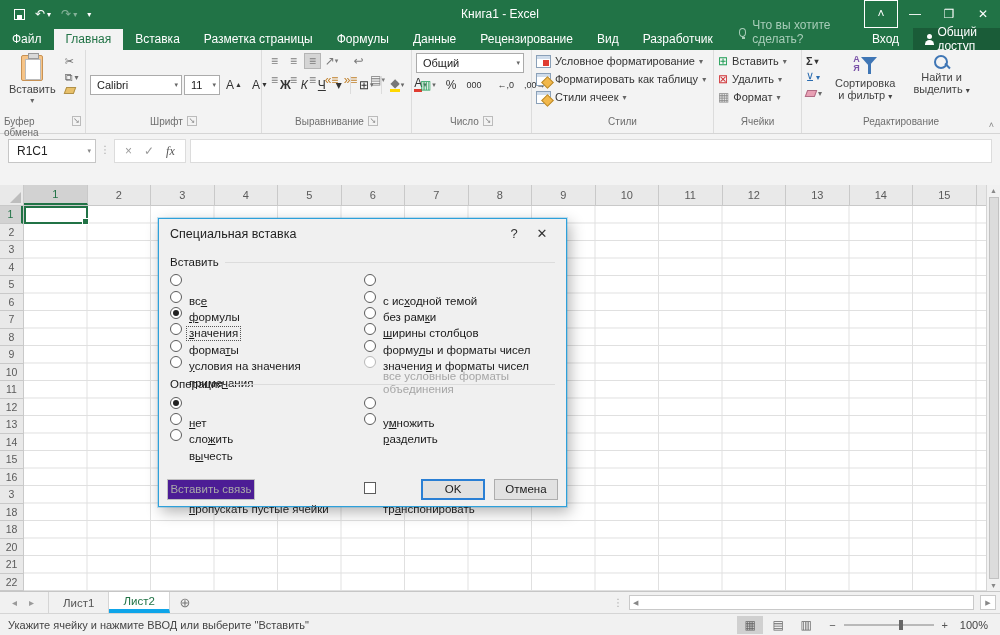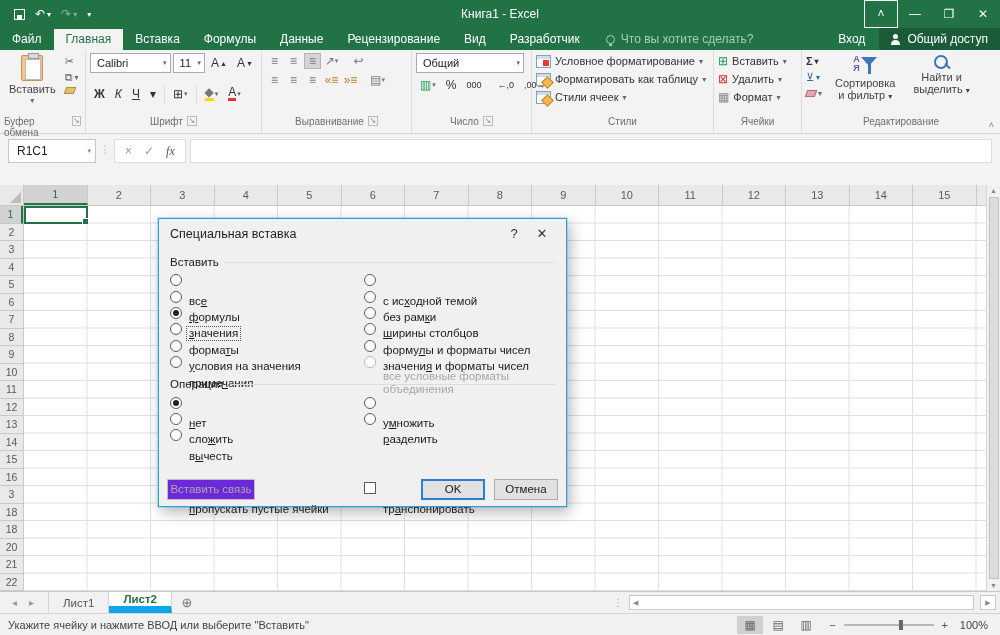--- a/index.html
+++ b/index.html
@@ -123,31 +123,31 @@
   .radio.dis { border-color:#b8b8b8; }
   .check { width:12px; height:12px; border:1px solid #5c5c5c; background:#fff; flex:0 0 auto; }
   .lbl { line-height:13px; padding:0 2px;margin-top:42px; }
   .lbl.focus { outline:1px dotted #555; }
   .lbl.dis { color:#a6a6a6; }
   .oprows { margin-top:4px; }
   .cbrow { position:absolute; left:11px; right:11px; top:232px; display:flex; }
   .cbrow .dlg-row:first-child { width:194px; }
   .btnrow { position:absolute; left:8px; right:8px; bottom:8px; display:flex; align-items:center; }
   .dbtn { height:21px; border:1px solid #adadad; background:#e1e1e1; font-size:11.5px; color:#1a1a1a; text-align:center; line-height:19px; cursor:pointer; }
-  .dbtn.disabled { color:#a9a9a9; border-color:#bfbfbf; background:#6d28d9; cursor:default; }
+  .dbtn.disabled { color:#a9a9a9; border-color:#bfbfbf; background:#4c1d95; cursor:default; }
   .dbtn.default { border:2px solid #2a7fd4; line-height:17px; }
   .btn-link { width:88px; }
   .btn-ok { width:64px; margin-left:auto; }
   .btn-cancel { width:64px; margin-left:9px; }
 
   
   .sheetbar { height:22px; background:#f1f1f1; border-top:1px solid #c6c6c6; display:flex; align-items:stretch; font-size:11.5px; color:#555; flex:0 0 auto; }
   .navarrows { display:flex; align-items:center; gap:12px; padding:0 14px 0 12px; color:#9a9a9a; font-size:10px; border-right:1px solid #d5d5d5; }
   .stab { padding:0 14px; display:flex; align-items:center; border-right:1px solid #d5d5d5; cursor:pointer; }
-  .stab.active { background:#fff; color:#217346; font-weight:bold; border-bottom:7px solid #0ea5e9; }
+  .stab.active { background:#fff; color:#217346; font-weight:normal; border-bottom:4px solid #0ea5e9; }
   .addsheet { width:30px; display:flex; align-items:center; justify-content:center; color:#777; font-size:13px; cursor:pointer; }
   .sheet-sp { flex:1; }
   .hscroll { display:flex; align-items:center; gap:0; padding:2px 4px; }
   .hdots { color:#aaa; font-size:10px; padding:0 6px; }
   .htrack { width:345px; height:15px; background:#fff; border:1px solid #c9c9c9; display:flex; align-items:center; justify-content:space-between; font-size:7px; color:#888; padding:0 3px; }
   .hbtn-r { width:16px; height:15px; background:#fff; border:1px solid #c9c9c9; margin-left:6px; font-size:7px; color:#888; display:flex; align-items:center; justify-content:center; }
 
   
   .statusbar { height:22px; background:#f1f1f1; border-top:1px solid #d5d5d5; display:flex; align-items:center; font-size:11px; color:#444; flex:0 0 auto; }
   .statusmsg { padding-left:8px; }
@@ -186,20 +186,21 @@
       <span>❐</span>
       <span>✕</span>
     </div>
   </div>
 
   <div class="tabrow">
     <span style="display:flex;align-items:flex-end;">
         <span class="rtab">Файл</span>
         <span class="rtab active">Главная</span>
         <span class="rtab">Вставка</span>
+        <span class="rtab">Разметка страницы</span>
         <span class="rtab">Формулы</span>
         <span class="rtab">Данные</span>
         <span class="rtab">Рецензирование</span>
         <span class="rtab">Вид</span>
         <span class="rtab">Разработчик</span>
       </span>
     <span class="tellme">
       <span class="bulb"></span>
       <span>Что вы хотите сделать?</span>
     </span>
@@ -229,21 +230,21 @@
             </span>
         </div>
       </div>
       <div class="rgroup-label">
           <span>Буфер обмена</span>
           <span class="launcher">↘</span>
         </div>
     </div>
 
     <div class="rgroup" style="width:176px">
-      <div style="display:flex;flex-direction:column;gap:12px;flex:1">
+      <div style="display:flex;flex-direction:row;gap:4px;flex:1">
         <div class="fontrow">
           <span class="combo" style="width:92px">
               <span>Calibri</span>
               <span class="arr">▾</span>
             </span>
           <span class="combo" style="width:36px">
               <span>11</span>
               <span class="arr">▾</span>
             </span>
           <span class="fmtbtn">A<span style="font-size:7px;vertical-align:top">▲</span></span>

